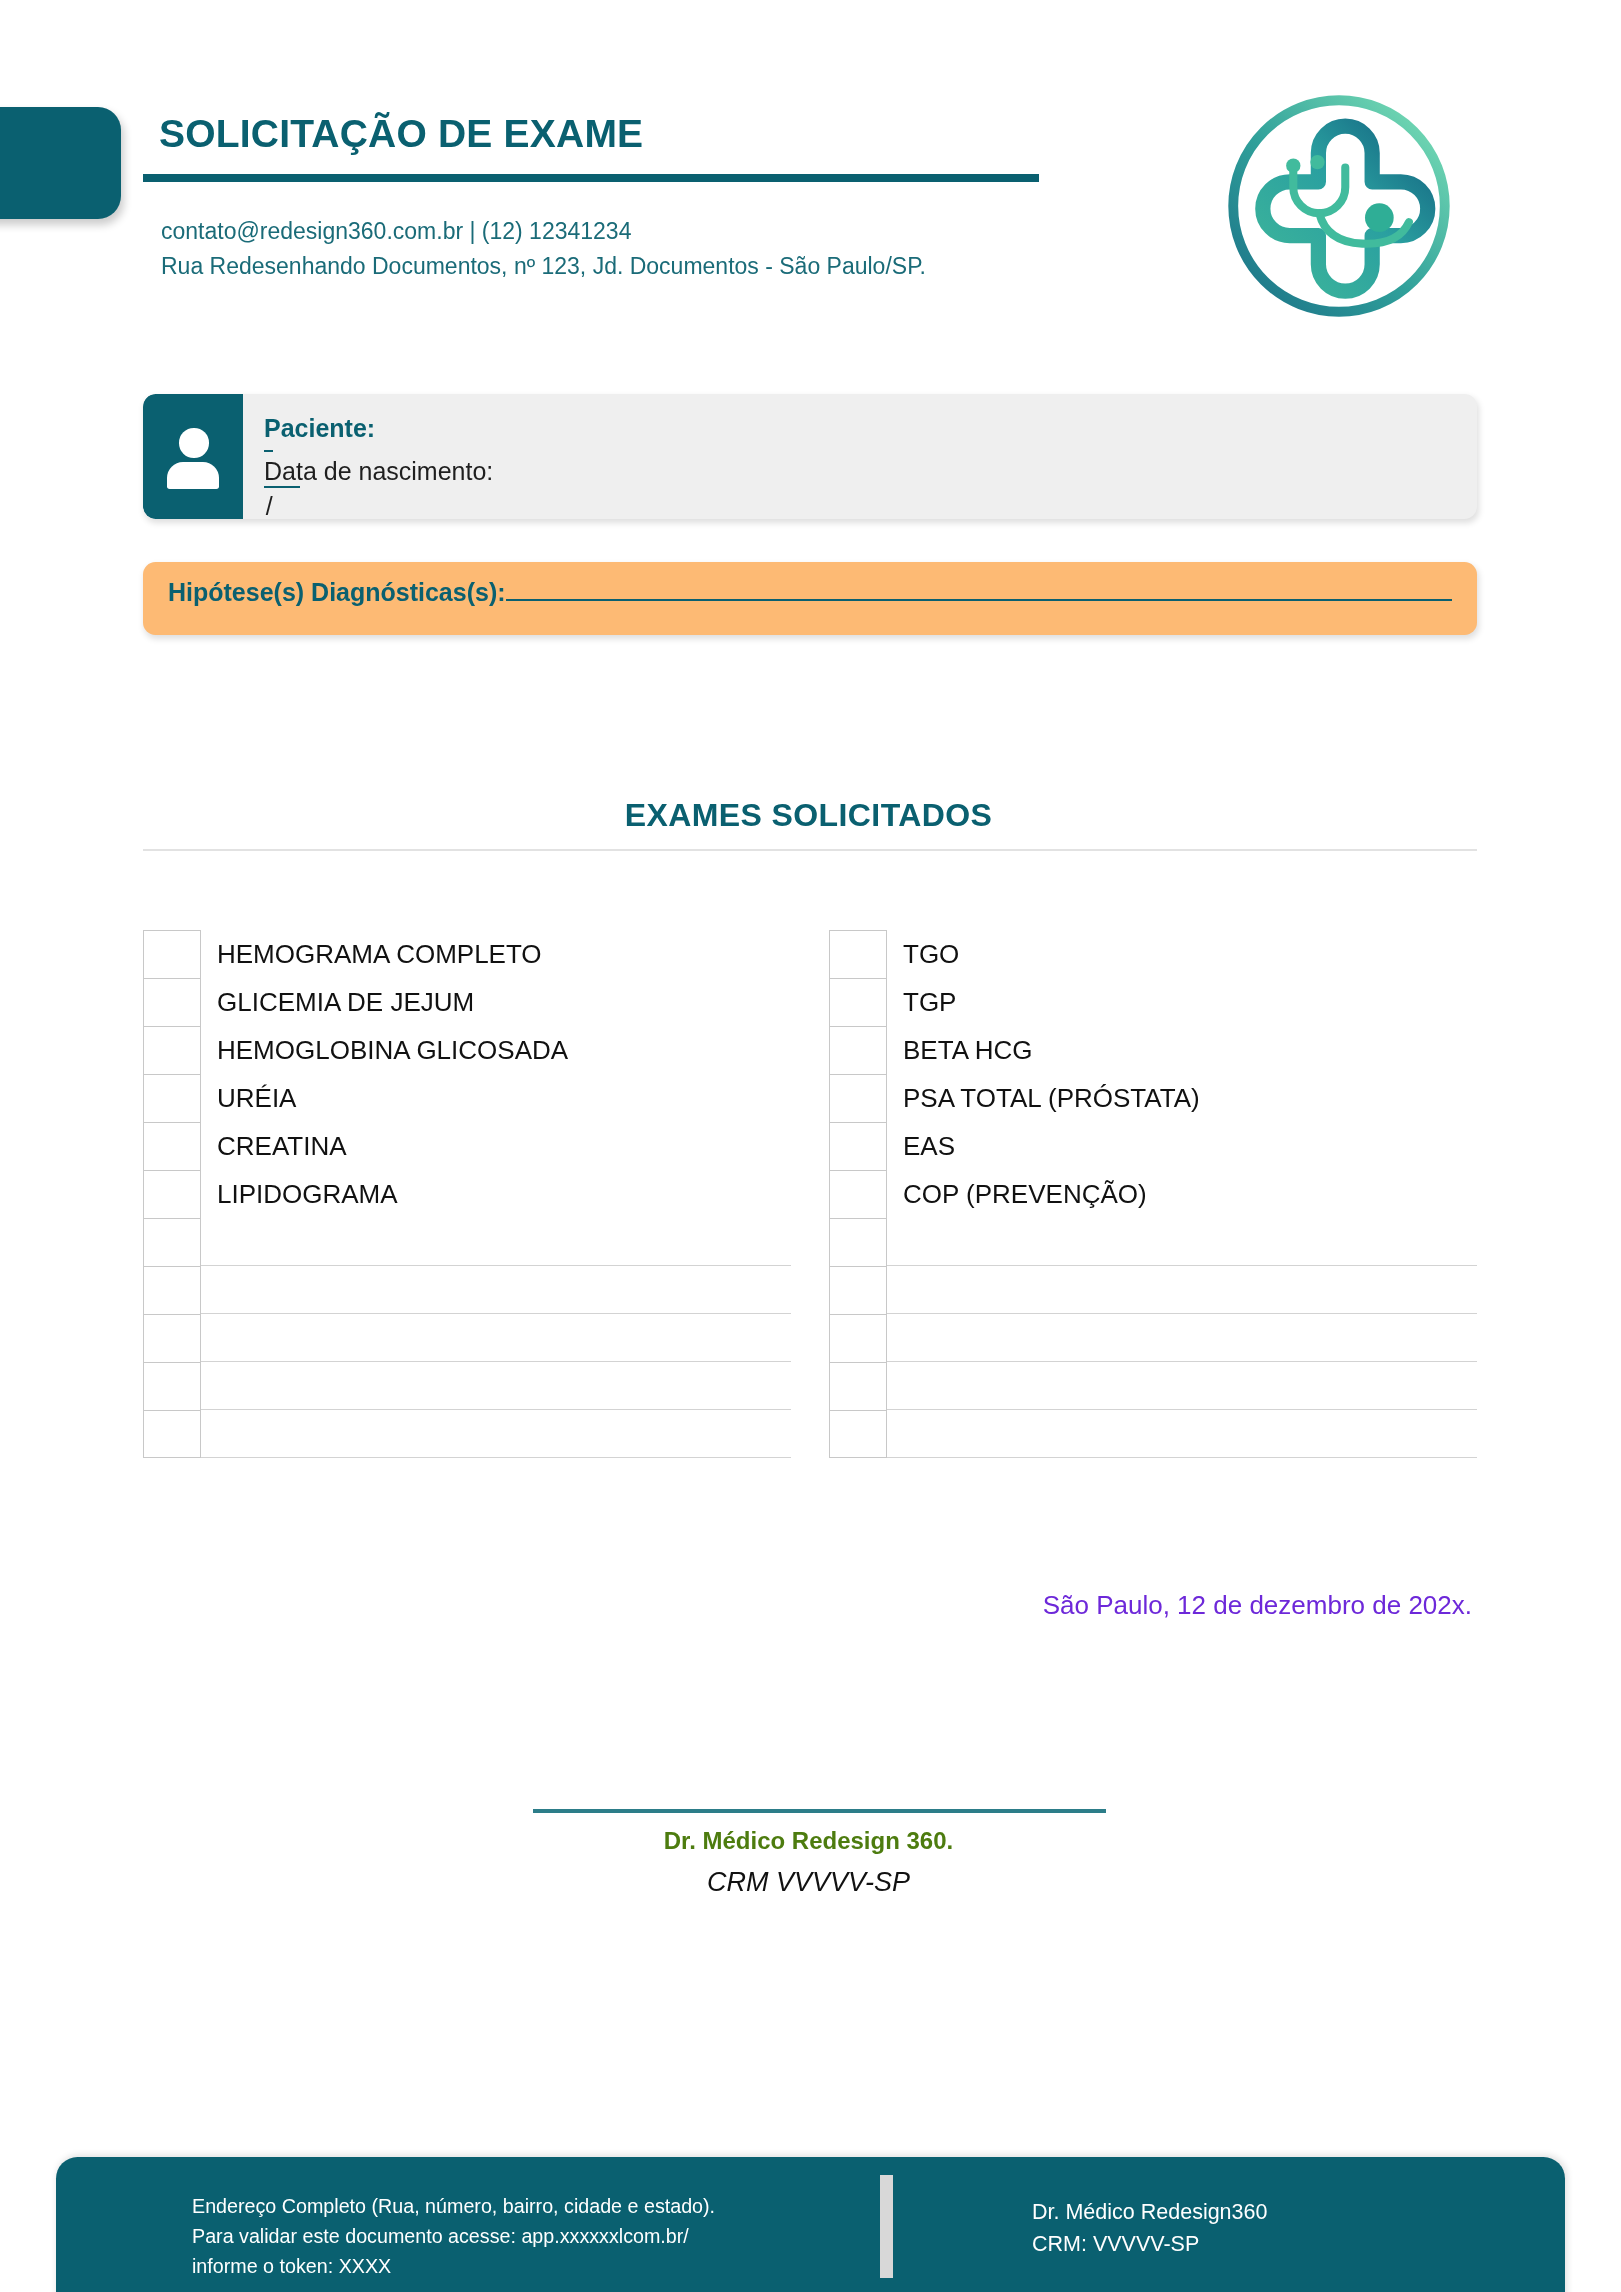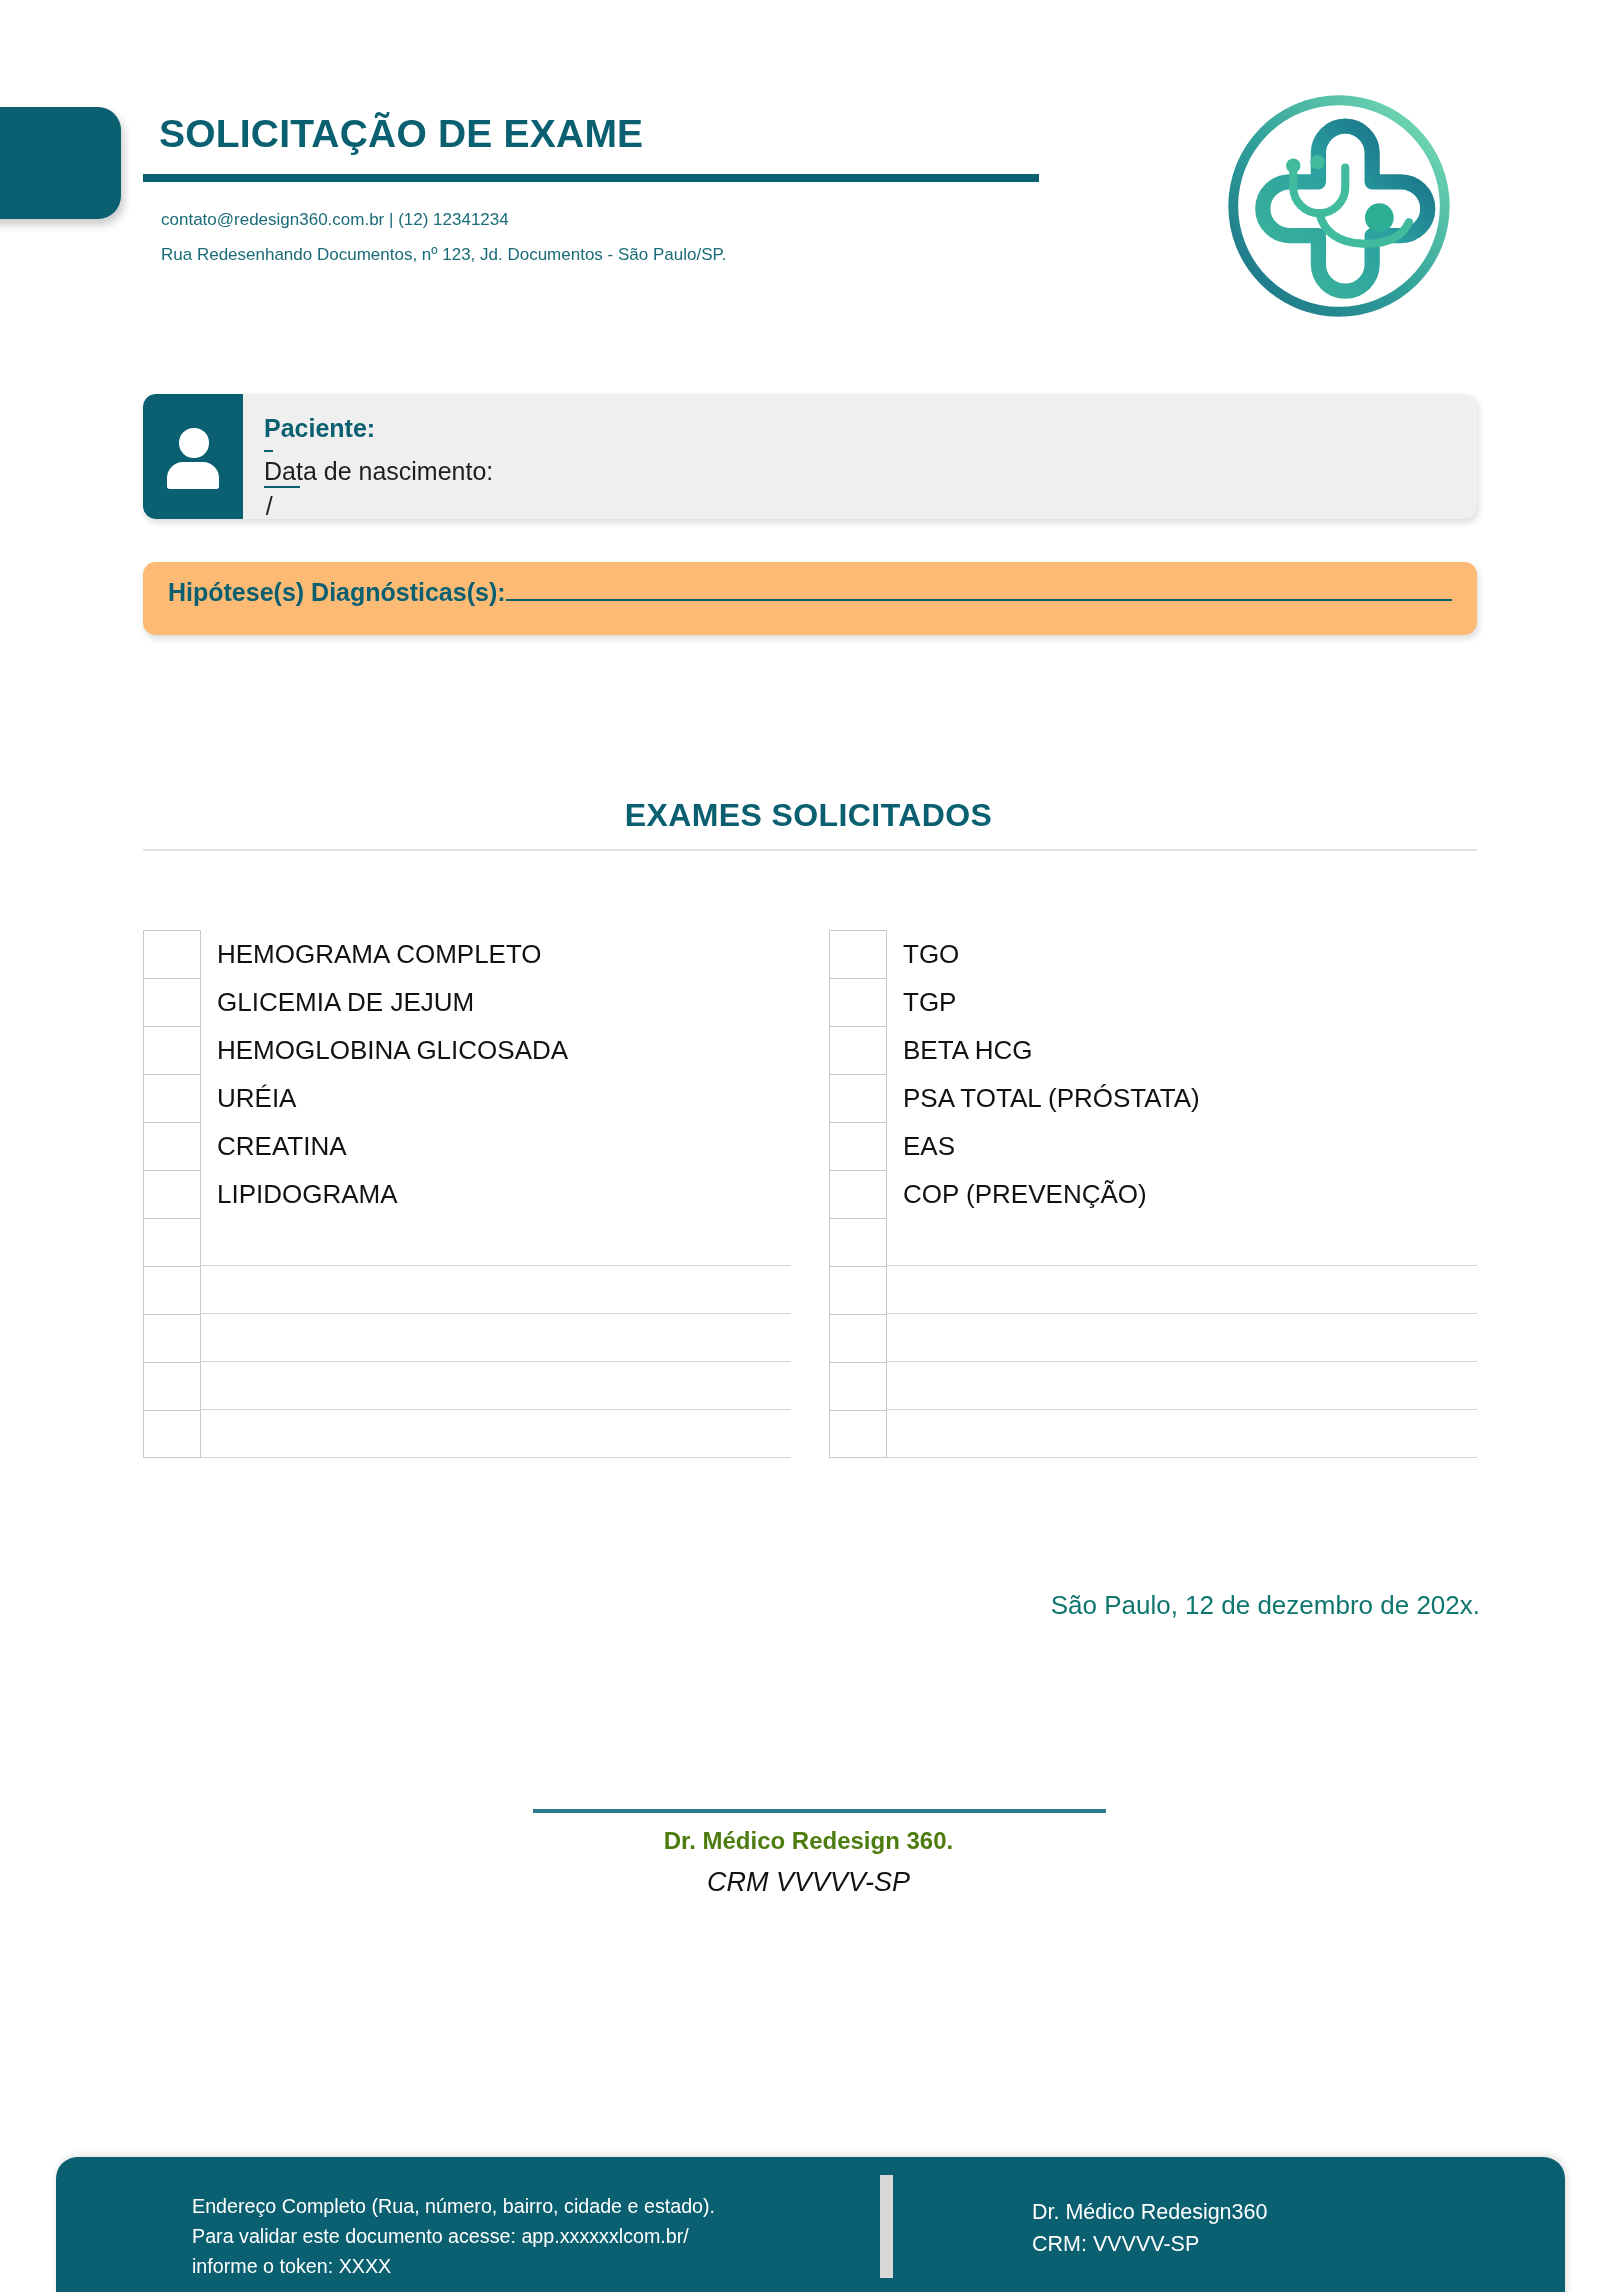--- a/index.html
+++ b/index.html
@@ -44,23 +44,24 @@
     position: absolute;
     left: 143px;
     top: 174px;
     width: 896px;
     height: 8px;
     background: #0a6070;
   }
   .contact-line {
     position: absolute;
     left: 161px;
-    font-size: 17px;
+    font-size: 23px;
     color: #1a6b78;
     white-space: nowrap;
+    margin-top: 8px;
   }
   .contact-line.l1 { top: 210px; }
   .contact-line.l2 { top: 245px; }
 
   
   .logo {
     position: absolute;
     left: 1218px;
     top: 85px;
     width: 242px;
@@ -236,24 +237,24 @@
     box-sizing: border-box;
     white-space: nowrap;
   }
   .exam-label-cell.blank {
     border-bottom: 1.8px solid #d3d3d3;
   }
 
   
   .city-date {
     position: absolute;
-    right: 137px;
+    right: 145px;
     top: 1590px;
     font-size: 26px;
-    color: #0f766e;
+    color: #6d28d9;
     white-space: nowrap;
   }
   .sig-line {
     position: absolute;
     left: 533px;
     top: 1809px;
     width: 573px;
     height: 3.6px;
     background: #2c7d89;
   }

